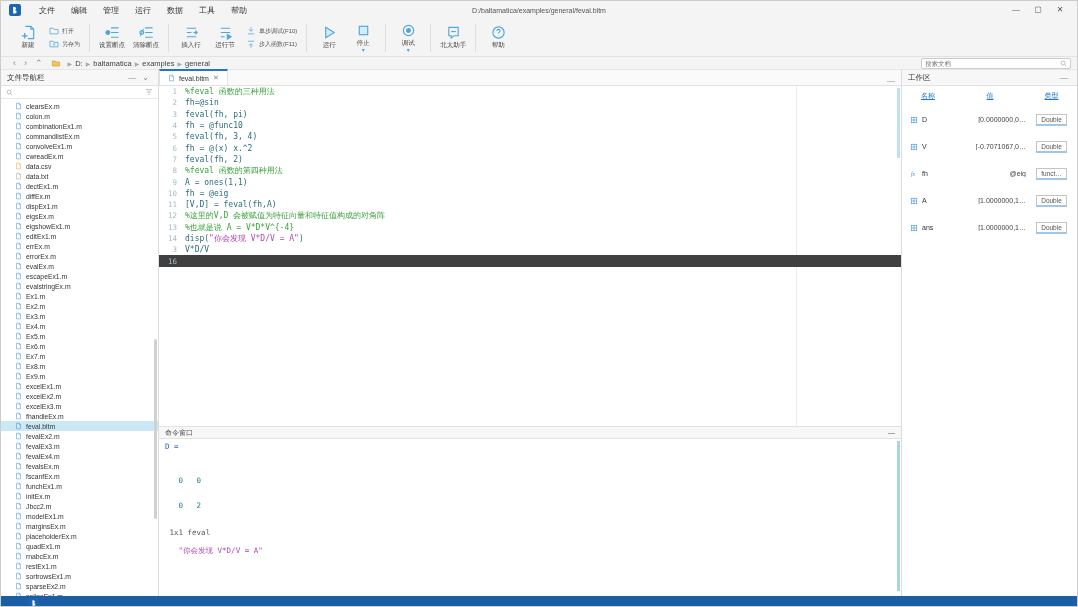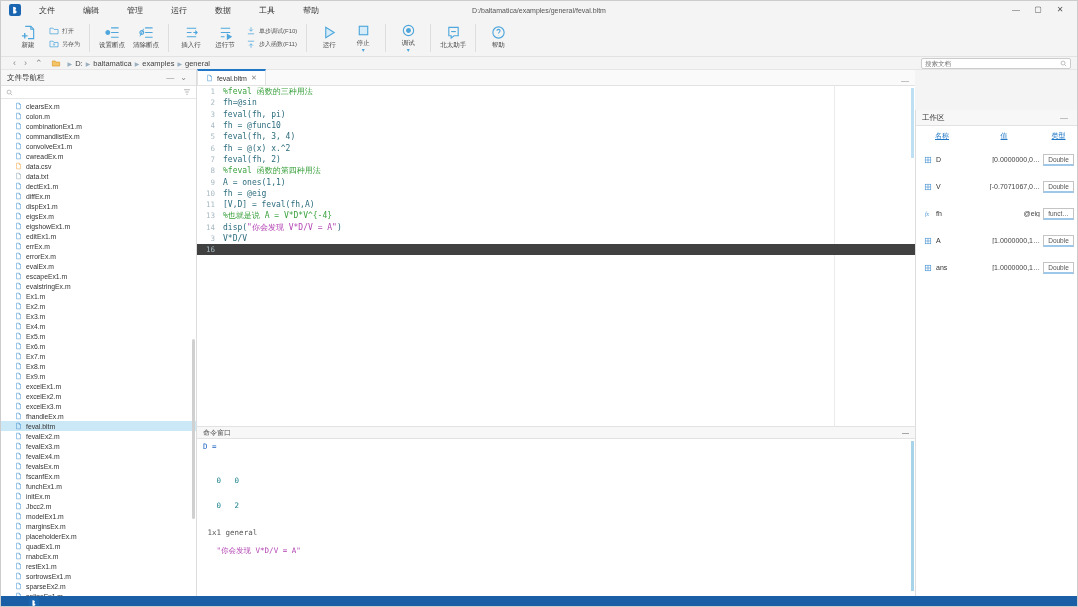--- a/index.html
+++ b/index.html
@@ -4,21 +4,21 @@
 <style>
   * { margin:0; padding:0; box-sizing:border-box; }
   html,body { background:#e8e8e8; }
   .app { position:relative; width:1078px; height:607px; background:#f4f4f4;
          font-family:"Liberation Sans", sans-serif; color:#333; overflow:hidden;
          border:1px solid #ccc; }
   
   .titlebar { height:18px; display:flex; align-items:center; background:#f4f4f4;
               padding-left:8px; position:relative; }
   .titlebar .logo { width:12px; height:12px; margin-right:10px; }
-  .menu { display:flex; gap:12px; }
+  .menu { display:flex; gap:0; }
   .menu-item { font-size:8px; color:#333; padding:2px 8px; cursor:default; }
   .win-title { position:absolute; left:50%; transform:translateX(-50%); font-size:7px; color:#555; }
   .win-controls { position:absolute; right:6px; top:0; display:flex; }
   .win-btn { width:22px; height:16px; font-size:8px; color:#555; display:flex;
              align-items:center; justify-content:center; }
   
   .toolbar { height:38px; display:flex; align-items:center; background:#f4f4f4;
              border-bottom:1px solid #e2e2e2; padding-left:10px; }
   .tb-big { display:flex; flex-direction:column; align-items:center; justify-content:center;
             min-width:34px; height:34px; padding:0 4px; }
@@ -44,21 +44,21 @@
   .top-search input { flex:1; border:none; outline:none; font-size:6.5px; color:#777;
                       font-family:inherit; background:transparent; }
   .top-search .sicon { width:7px; height:7px; color:#999; }
   
   .main { display:flex; height:526px; }
   .panel-hd { height:16px; display:flex; align-items:center; padding:0 6px;
               background:#f7f7f7; border-bottom:1px solid #e2e2e2; font-size:7.5px; color:#333; }
   .panel-hd .spacer { flex:1; }
   .panel-hd .hicon { font-size:8px; color:#888; padding:0 3px; }
   
-  .sidebar { width:196px; background:#fff; border-right:1px solid #ddd; display:flex;
+  .sidebar { width:158px; background:#fff; border-right:1px solid #ddd; display:flex;
              flex-direction:column; position:relative; }
   .side-search { height:13px; border-bottom:1px solid #e6e6e6; display:flex; align-items:center;
                  padding:0 5px; gap:4px; background:#fff; }
   .side-search .sicon { width:7px; height:7px; color:#999; }
   .side-search input { flex:1; border:none; outline:none; font-size:6.5px; background:transparent; font-family:inherit;}
   .side-search .ficon { width:8px; height:8px; color:#999; }
   .filelist { flex:1; overflow:hidden; padding-top:2px; position:relative; }
   .file-row { display:flex; align-items:center; height:10px; padding-left:14px; gap:4px;
               font-size:6.8px; color:#333; white-space:nowrap; }
   .file-row.sel { background:#cbe8f7; }
@@ -83,21 +83,21 @@
   .ctext { font:8px "DejaVu Sans Mono", monospace; white-space:pre; }
   .co { color:#2a6b7c; } .cm { color:#3aa13d; } .st { color:#b344b3; }
   .cmdheader { height:13px; background:#f7f7f7; border-top:1px solid #e2e2e2; border-bottom:1px solid #e2e2e2;
                display:flex; align-items:center; padding:0 6px; font-size:7px; color:#555; }
   .cmdheader .spacer { flex:1; }
   .cmdwin { flex:1; background:#fff; position:relative; padding:3px 0 0 6px; overflow:hidden; }
   .cmd-line { font:7.5px "DejaVu Sans Mono", monospace; line-height:9px; white-space:pre; }
   .var { color:#1f63c4; } .num { color:#18808a;margin-top:16px; } .str { color:#b344b3; } .plain { color:#555; }
   .cmd-scroll { position:absolute; right:1px; top:2px; width:3px; height:150px; background:#a8d4ea; }
   
-  .rightpanel { width:162px; background:#fff; border-left:1px solid #ddd; display:flex; flex-direction:column;margin-top:40px; }
+  .rightpanel { width:176px; background:#fff; border-left:1px solid #ddd; display:flex; flex-direction:column; }
   .ws-thead { display:flex; height:20px; align-items:center; font-size:7px; }
   .ws-th { color:#2077c6; text-decoration:underline; text-align:center; }
   .ws-row { display:flex; align-items:center; height:27px; font-size:7px; }
   .ws-name { width:52px; display:flex; align-items:center; gap:4px; padding-left:8px; color:#333; }
   .ws-name .wicon { width:8px; height:8px; color:#3f8fd1; }
   .ws-val { width:72px; text-align:right; color:#444; white-space:nowrap; overflow:hidden; }
   .ws-type { flex:1; display:flex; justify-content:center; }
   .ws-badge { border:1px solid #c4c4c4; background:#fff; font-size:6.5px; color:#555; padding:1px 4px; border-bottom:2px solid #9fc7e8; }
   .col-name { width:52px; } .col-val { width:72px; } .col-type { flex:1; }
   
@@ -839,20 +839,24 @@
           </div>
           <div class="code-line">
             <span class="gutter">10</span>
             <span class="ctext"><span class="co">fh = @eig</span></span>
           </div>
           <div class="code-line">
             <span class="gutter">11</span>
             <span class="ctext"><span class="co">[V,D] = feval(fh,A)</span></span>
           </div>
           <div class="code-line">
+            <span class="gutter">12</span>
+            <span class="ctext"><span class="cm">%这里的V,D 会被赋值为特征向量和特征值构成的对角阵</span></span>
+          </div>
+          <div class="code-line">
             <span class="gutter">13</span>
             <span class="ctext"><span class="cm">%也就是说 A = V*D*V^{-4}</span></span>
           </div>
           <div class="code-line">
             <span class="gutter">14</span>
             <span class="ctext"><span class="co">disp(</span><span class="st">"你会发现 V*D/V = A"</span><span class="co">)</span></span>
           </div>
           <div class="code-line">
             <span class="gutter">3</span>
             <span class="ctext"><span class="co">V*D/V</span></span>
@@ -868,21 +872,21 @@
         <span class="hicon">—</span>
       </div>
       <div class="cmdwin">
         <div class="cmd-scroll"></div>
       <div class="cmd-line var">D =</div>
           <div class="cmd-line plain"> </div>
           <div class="cmd-line num">   0   0</div>
           <div class="cmd-line num">   0   2</div>
           <div class="cmd-line plain"> </div>
           <div class="cmd-line plain"> </div>
-          <div class="cmd-line plain"> 1x1 general</div>
+          <div class="cmd-line plain"> 1x1 feval</div>
           <div class="cmd-line plain"> </div>
           <div class="cmd-line str">   "你会发现 V*D/V = A"</div>
           <div class="cmd-line plain"> </div>
           <div class="cmd-line plain"> </div>
           <div class="cmd-line plain"> </div>
           <div class="cmd-line num">   1   1</div>
           <div class="cmd-line num">   1   1</div>
           <div class="cmd-line plain"> </div>
           <div class="cmd-line plain"> </div>
           <div class="cmd-line plain">&gt;&gt;</div>

